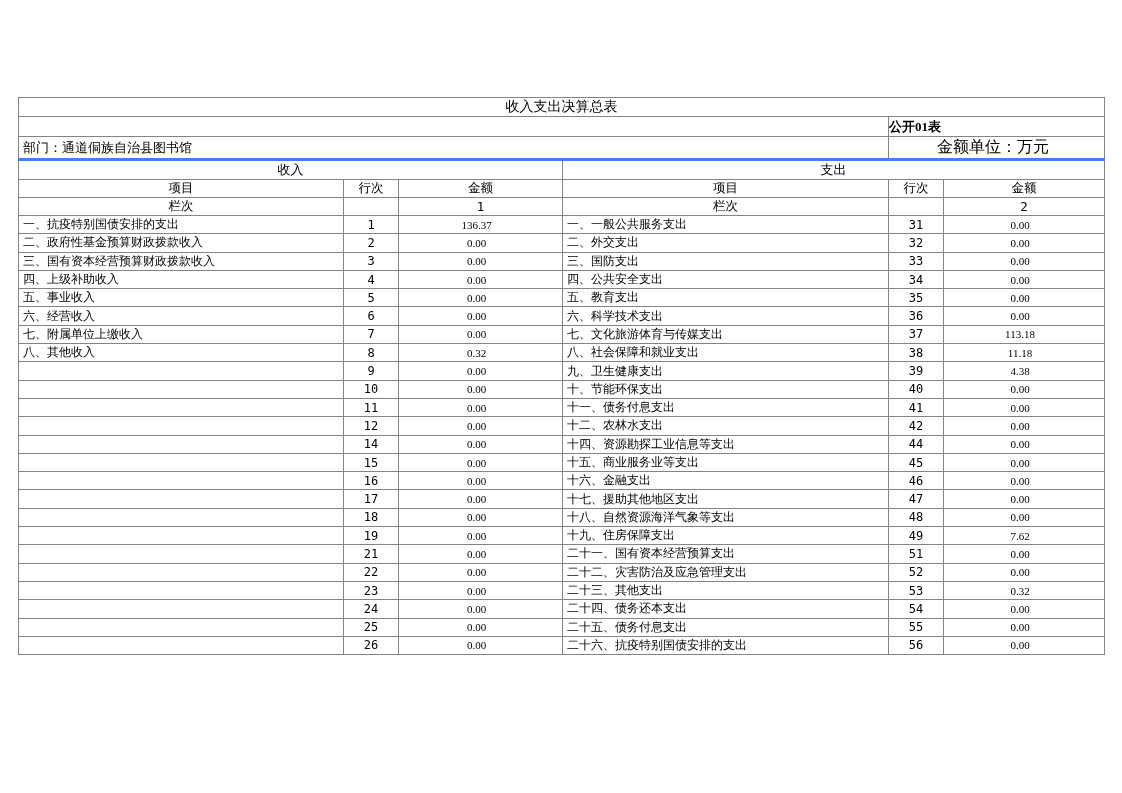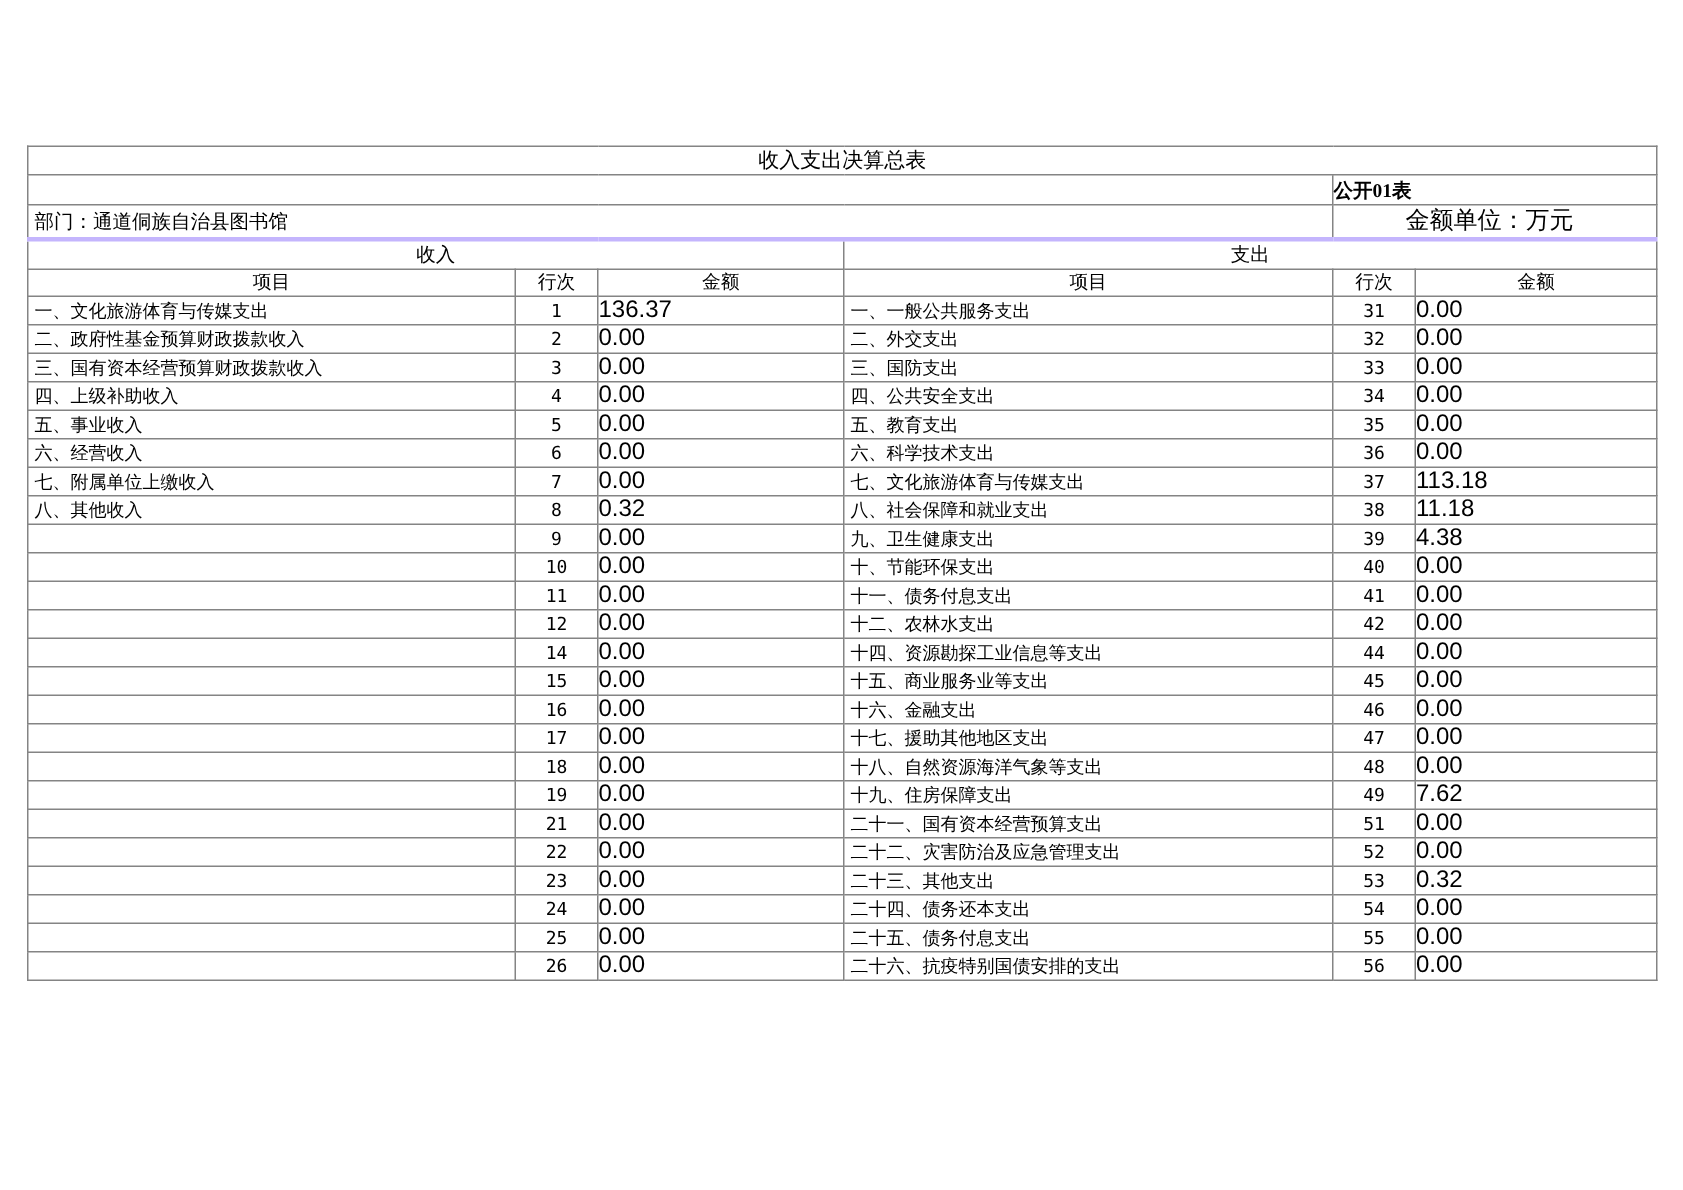--- a/index.html
+++ b/index.html
@@ -22,33 +22,33 @@
     font-size: 12px;
     height: 17.3px;
   }
   tr.title-row td {
     font-size: 14px; font-weight: normal; text-align: center; height: 17px;
   }
   tr.code-row td { height: 19px; }
   td.code-cell {
     font-size: 13px; font-weight: bold; text-align: left; padding-right: 7px;
   }
-  tr.dept-row td { height: 17px; border-bottom: 3px solid #c4b5fd; margin-top: 44px; }
+  tr.dept-row td { height: 17px; border-bottom: 3px solid #3b82f6; margin-top: 44px; }
   td.dept-cell { font-size: 13px; text-align: left; padding-left: 4px; }
   td.unit-cell { font-size: 16px; text-align: center; padding-right: 7px; }
   tr.section-row td { font-size: 13px; text-align: center; height: 18px; font-family: Liberation Mono, monospace; }
   tr.colhead-row td, tr.index-row td { font-size: 12.5px; text-align: center; height: 17px; }
   td.item-cell { text-align: left; padding-left: 4px; }
   td.line-cell {
     text-align: center;
     font-family: "DejaVu Sans Mono", monospace; font-size: 12px;
   }
   td.amount-cell {
-    text-align: left; padding-right: 8px;
-    font-family: Liberation Sans, sans-serif; font-size: 16px;
+    text-align: center; padding-right: 8px;
+    font-family: Liberation Serif, serif; font-size: 11px;
   }
   td.index-num-cell {
     text-align: center;
     font-family: "DejaVu Sans Mono", monospace; font-size: 12px;
   }
 </style>
 </head>
 <body>
 
 <div class="sheet">
@@ -78,24 +78,32 @@
         <td colspan="3">支出</td>
       </tr>
       <tr class="colhead-row">
         <td>项目</td>
         <td>行次</td>
         <td>金额</td>
         <td>项目</td>
         <td>行次</td>
         <td>金额</td>
       </tr>
+      <tr class="index-row">
+        <td>栏次</td>
+        <td></td>
+        <td class="index-num-cell">1</td>
+        <td>栏次</td>
+        <td></td>
+        <td class="index-num-cell">2</td>
+      </tr>
     </tbody>
     <tbody>
         <tr class="data-row">
-    <td class="item-cell">一、文化旅游体育与传媒支出</td>
+    <td class="item-cell">一、抗疫特别国债安排的支出</td>
     <td class="line-cell">1</td>
     <td class="amount-cell">136.37</td>
     <td class="item-cell">一、一般公共服务支出</td>
     <td class="line-cell">31</td>
     <td class="amount-cell">0.00</td>
   </tr>
         <tr class="data-row">
     <td class="item-cell">二、政府性基金预算财政拨款收入</td>
     <td class="line-cell">2</td>
     <td class="amount-cell">0.00</td>

